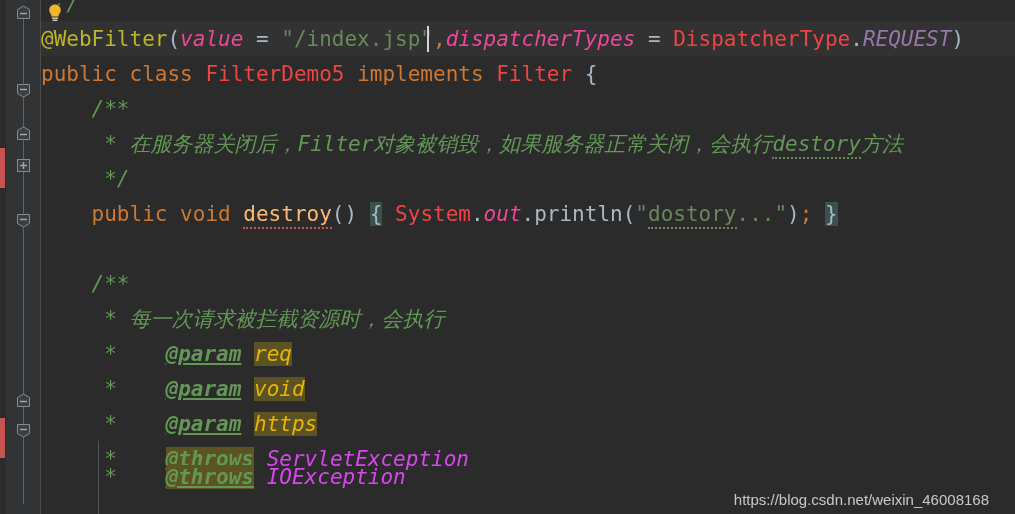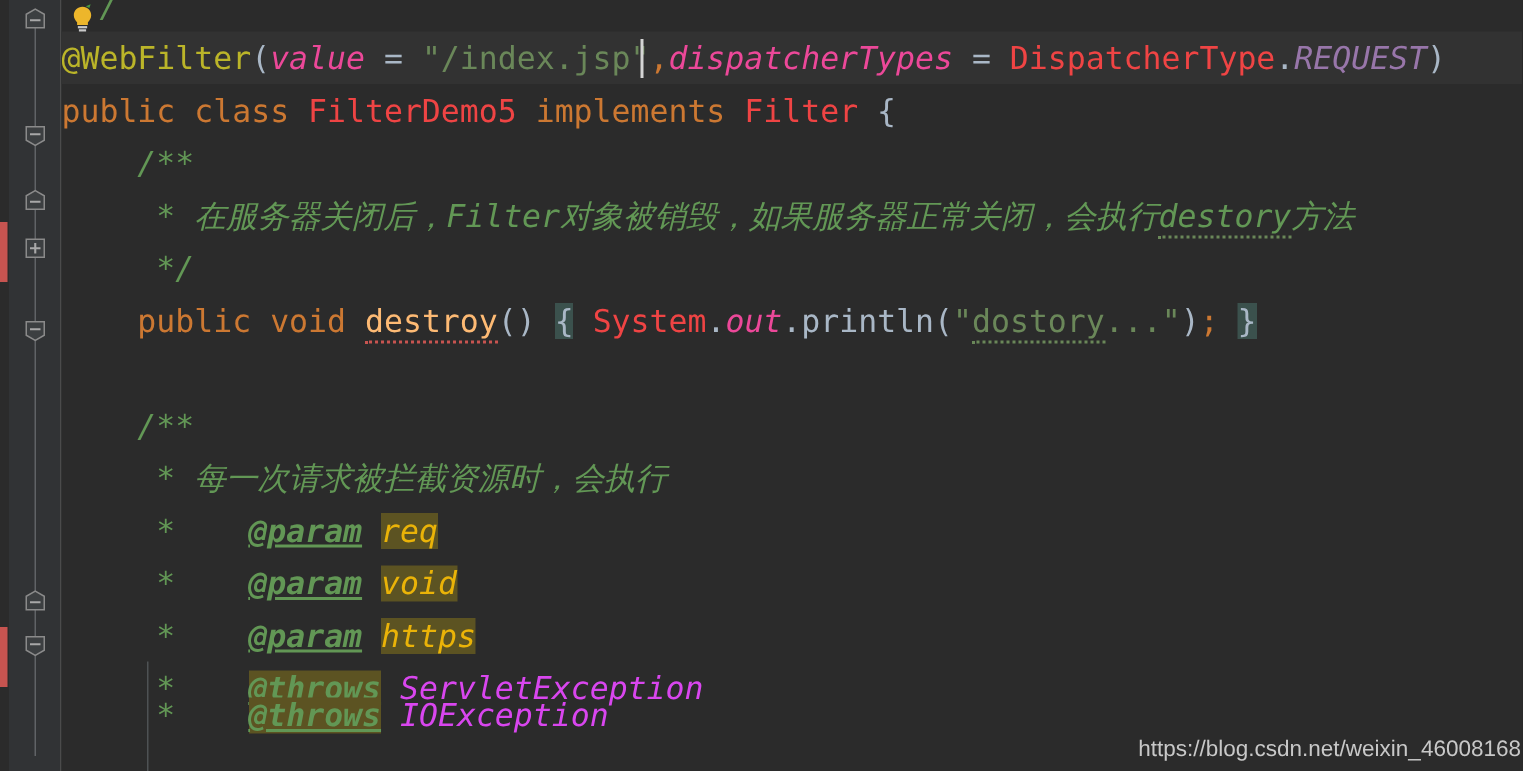--- a/index.html
+++ b/index.html
@@ -133,21 +133,21 @@
   
   #intention-bulb {
     position: absolute;
     left: 44px; top: 2px;
     width: 22px; height: 22px;
   }
 
   
   #watermark {
     position: absolute;
-    right: 1px;
+    right: 26px;
     bottom: 6px;
     font-family: "Liberation Sans", sans-serif;
     font-size: 15px;
     color: #c8c8c8;
     white-space: nowrap;
   }
 </style>
 </head>
 <body>
 

